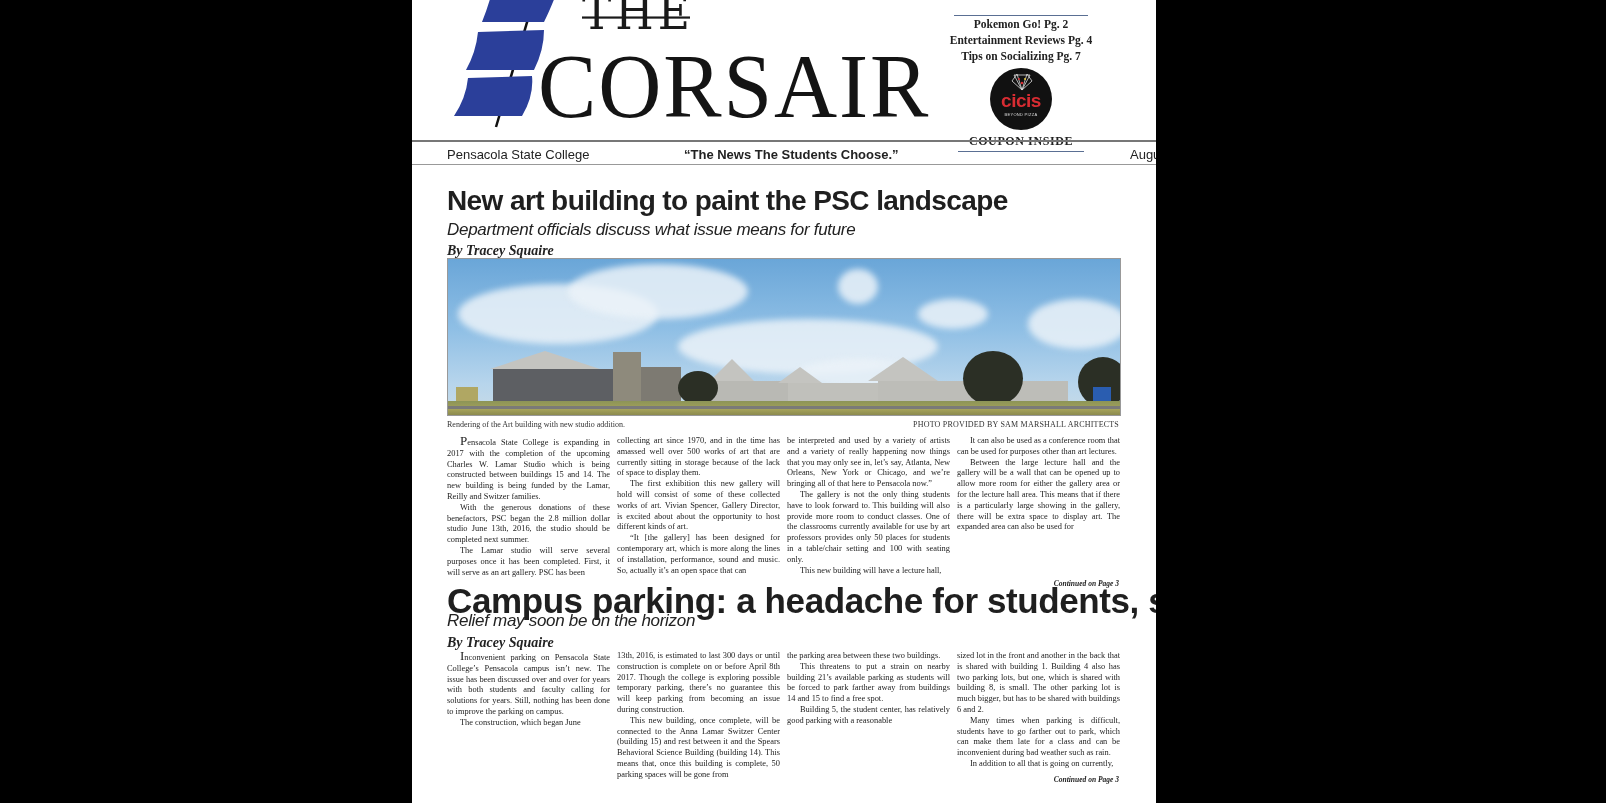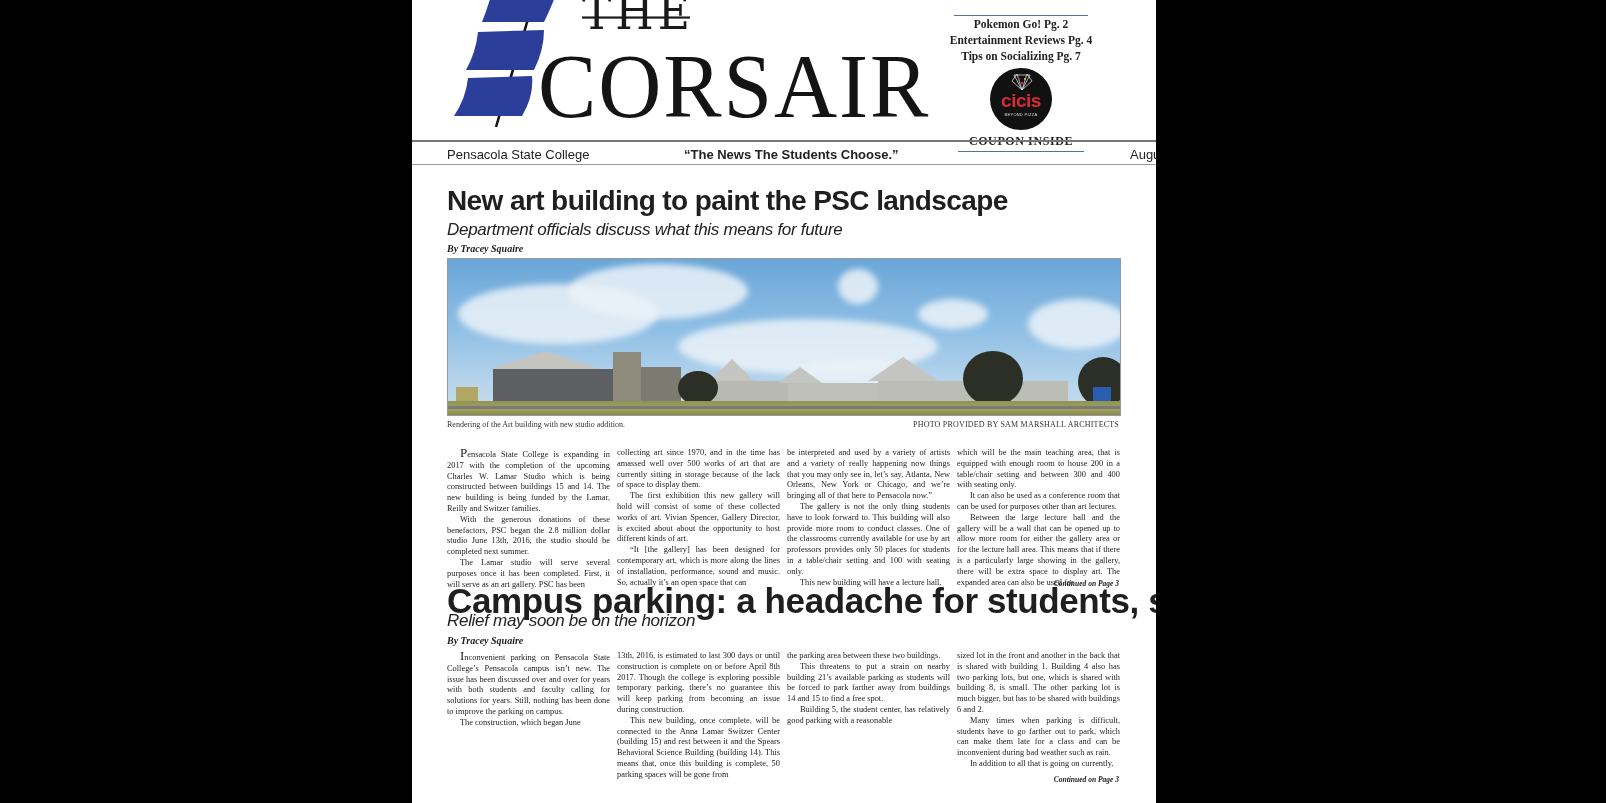--- a/index.html
+++ b/index.html
@@ -30,39 +30,39 @@
   .info-bar .center { position: absolute; left: 272px; top: 5px; font-weight: bold; color: #222; }
   .info-bar .right { position: absolute; right: 27px; top: 5px; color: #222; }
 
   
   .headline { position: absolute; left: 35px; font-family: "Liberation Sans", sans-serif; font-weight: bold; color: #1f1f1f; letter-spacing: -0.6px; white-space: nowrap; }
   .h1 { top: 185px; font-size: 28px; }
   .h2 { top: 581px; font-size: 35px; letter-spacing: -0.4px; }
   .deck { position: absolute; left: 35px; font-family: "Liberation Sans", sans-serif; font-style: italic; color: #222; white-space: nowrap; letter-spacing: -0.3px; }
   .d1 { top: 220px; font-size: 17px; }
   .d2 { top: 611px; font-size: 17px; }
-  .byline { position: absolute; left: 35px; font-family: "Liberation Serif", serif; font-style: italic; font-weight: bold; font-size: 10px; color: #222; }
+  .byline { position: absolute; left: 35px; font-family: "Liberation Serif", serif; font-style: italic; font-weight: bold; font-size: 14px; color: #222; }
   .b1 { top: 243px; }
   .b2 { top: 635px; }
 
   
   .photo { position: absolute; left: 35px; top: 258px; width: 674px; height: 158px; border: 1px solid #999; overflow: hidden; background: linear-gradient(180deg, #6aa6d8 0%, #8fbfe5 45%, #b7d5ec 80%, #c9dbe6 100%); }
   .cloud { position: absolute; background: rgba(235,242,248,0.85); border-radius: 50%; filter: blur(3px); }
   .ground { position: absolute; left: 0; right: 0; bottom: 0; height: 14px; background: linear-gradient(180deg, #8c9457 0%, #a5a25a 60%, #8b8a4f 100%); }
   .road { position: absolute; left: 0; right: 0; bottom: 6px; height: 3px; background: #7a7a78; }
   .bldg { position: absolute; background: #6a6c70; }
   .roof { position: absolute; width: 0; height: 0; border-style: solid; border-color: transparent transparent #c4c4c0 transparent; }
   .tree { position: absolute; border-radius: 50%; background: #2b2f25; }
 
   .caption-left { position: absolute; left: 35px; top: 420px; font-family: "Liberation Serif", serif; font-size: 8px; color: #333; }
   .caption-right { position: absolute; right: 37px; top: 420px; font-family: "Liberation Serif", serif; font-size: 8px; color: #333; letter-spacing: 0.2px; }
 
   
   .cols { position: absolute; left: 35px; width: 674px; display: flex; gap: 7px; }
-  .cols1 { top: 448px; height: 142px; }
+  .cols1 { top: 436px; height: 142px; }
   .cols2 { top: 651px; height: 132px; }
   .col { width: 163px; font-family: "Liberation Serif", serif; font-size: 8.4px; line-height: 10.8px; color: #222; text-align: justify; overflow: hidden; }
   .col p { text-indent: 13px; }
   .col p.noindent { text-indent: 0; }
   .dropcap { font-size: 13px; }
 
   .continued { position: absolute; right: 37px; font-family: "Liberation Serif", serif; font-style: italic; font-weight: bold; font-size: 7.5px; color: #222; }
   .c1 { top: 579px; }
   .c2 { top: 775px; }
 </style>
@@ -103,21 +103,21 @@
     </div>
   </div>
 
   <div class="info-bar">
     <span class="left">Pensacola State College</span>
     <span class="center">“The News The Students Choose.”</span>
     <span class="right">August 2016</span>
   </div>
 
   <div class="headline h1">New art building to paint the PSC landscape</div>
-  <div class="deck d1">Department officials discuss what this means for future</div>
+  <div class="deck d1">Department officials discuss what issue means for future</div>
   <div class="byline b1">By Tracey Squaire</div>
 
   <div class="photo">
     <div class="cloud" style="left:10px;top:25px;width:200px;height:60px;"></div>
     <div class="cloud" style="left:120px;top:5px;width:180px;height:55px;"></div>
     <div class="cloud" style="left:230px;top:60px;width:260px;height:55px;"></div>
     <div class="cloud" style="left:390px;top:10px;width:40px;height:35px;"></div>
     <div class="cloud" style="left:470px;top:40px;width:70px;height:30px;"></div>
     <div class="cloud" style="left:580px;top:40px;width:100px;height:50px;"></div>
     <div class="cloud" style="left:350px;top:100px;width:120px;height:30px;"></div>
@@ -156,21 +156,20 @@
       <p class="noindent">collecting art since 1970, and in the time has amassed well over 500 works of art that are currently sitting in storage because of the lack of space to display them.</p>
       <p>The first exhibition this new gallery will hold will consist of some of these collected works of art. Vivian Spencer, Gallery Director, is excited about about the opportunity to host different kinds of art.</p>
       <p>“It [the gallery] has been designed for contemporary art, which is more along the lines of installation, performance, sound and music. So, actually it’s an open space that can</p>
     </div>
     <div class="col">
       <p class="noindent">be interpreted and used by a variety of artists and a variety of really happening now things that you may only see in, let’s say, Atlanta, New Orleans, New York or Chicago, and we’re bringing all of that here to Pensacola now.”</p>
       <p>The gallery is not the only thing students have to look forward to. This building will also provide more room to conduct classes. One of the classrooms currently available for use by art professors provides only 50 places for students in a table/chair setting and 100 with seating only.</p>
       <p>This new building will have a lecture hall,</p>
     </div>
     <div class="col">
-      <p class="noindent">which will be the main teaching area, that is equipped with enough room  to house 200 in a table/chair setting and between 300 and 400 with seating only.</p>
       <p>It can also be used as a conference room that can be used for purposes other than art lectures.</p>
       <p>Between the large lecture hall and the gallery will be a wall that can be opened up to allow more room for either the gallery area or for the lecture hall area. This means that if there is a particularly large showing in the gallery, there will be extra space to display art. The expanded area can also be used for</p>
     </div>
   </div>
   <div class="continued c1">Continued on Page 3</div>
 
   <div class="headline h2">Campus parking: a headache for students, staff for years</div>
   <div class="deck d2">Relief may soon be on the horizon</div>
   <div class="byline b2">By Tracey Squaire</div>
 

